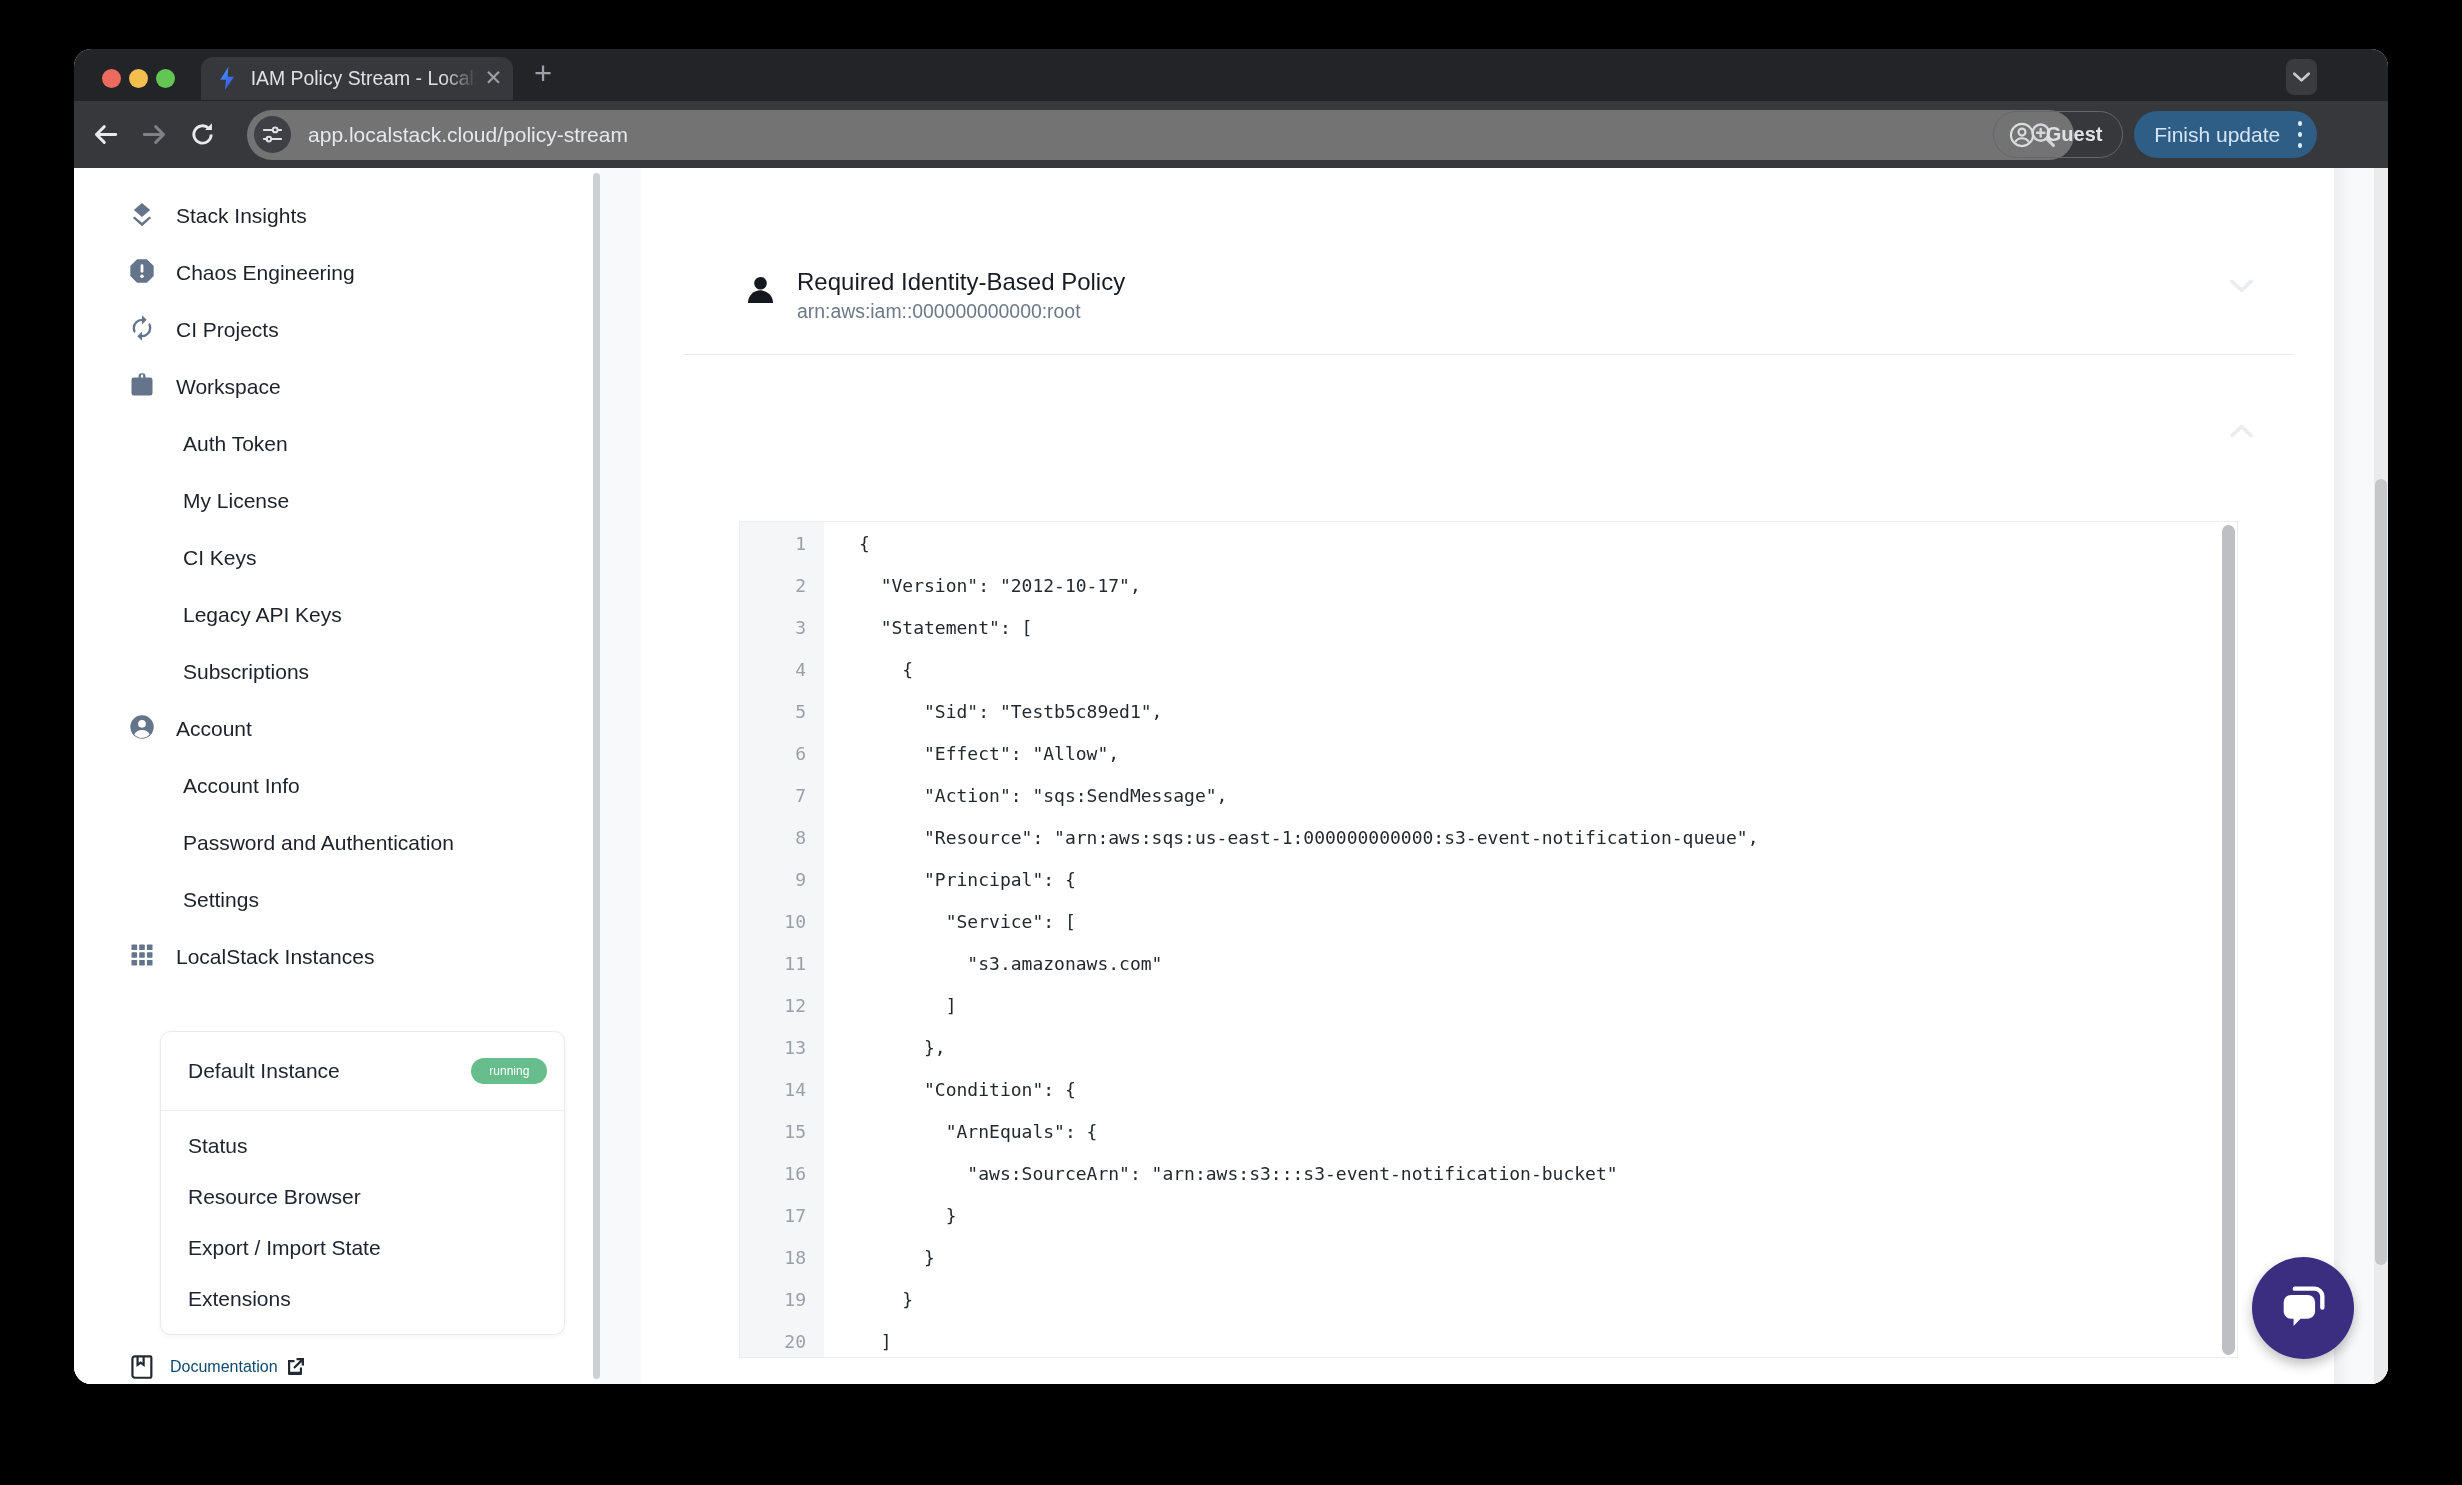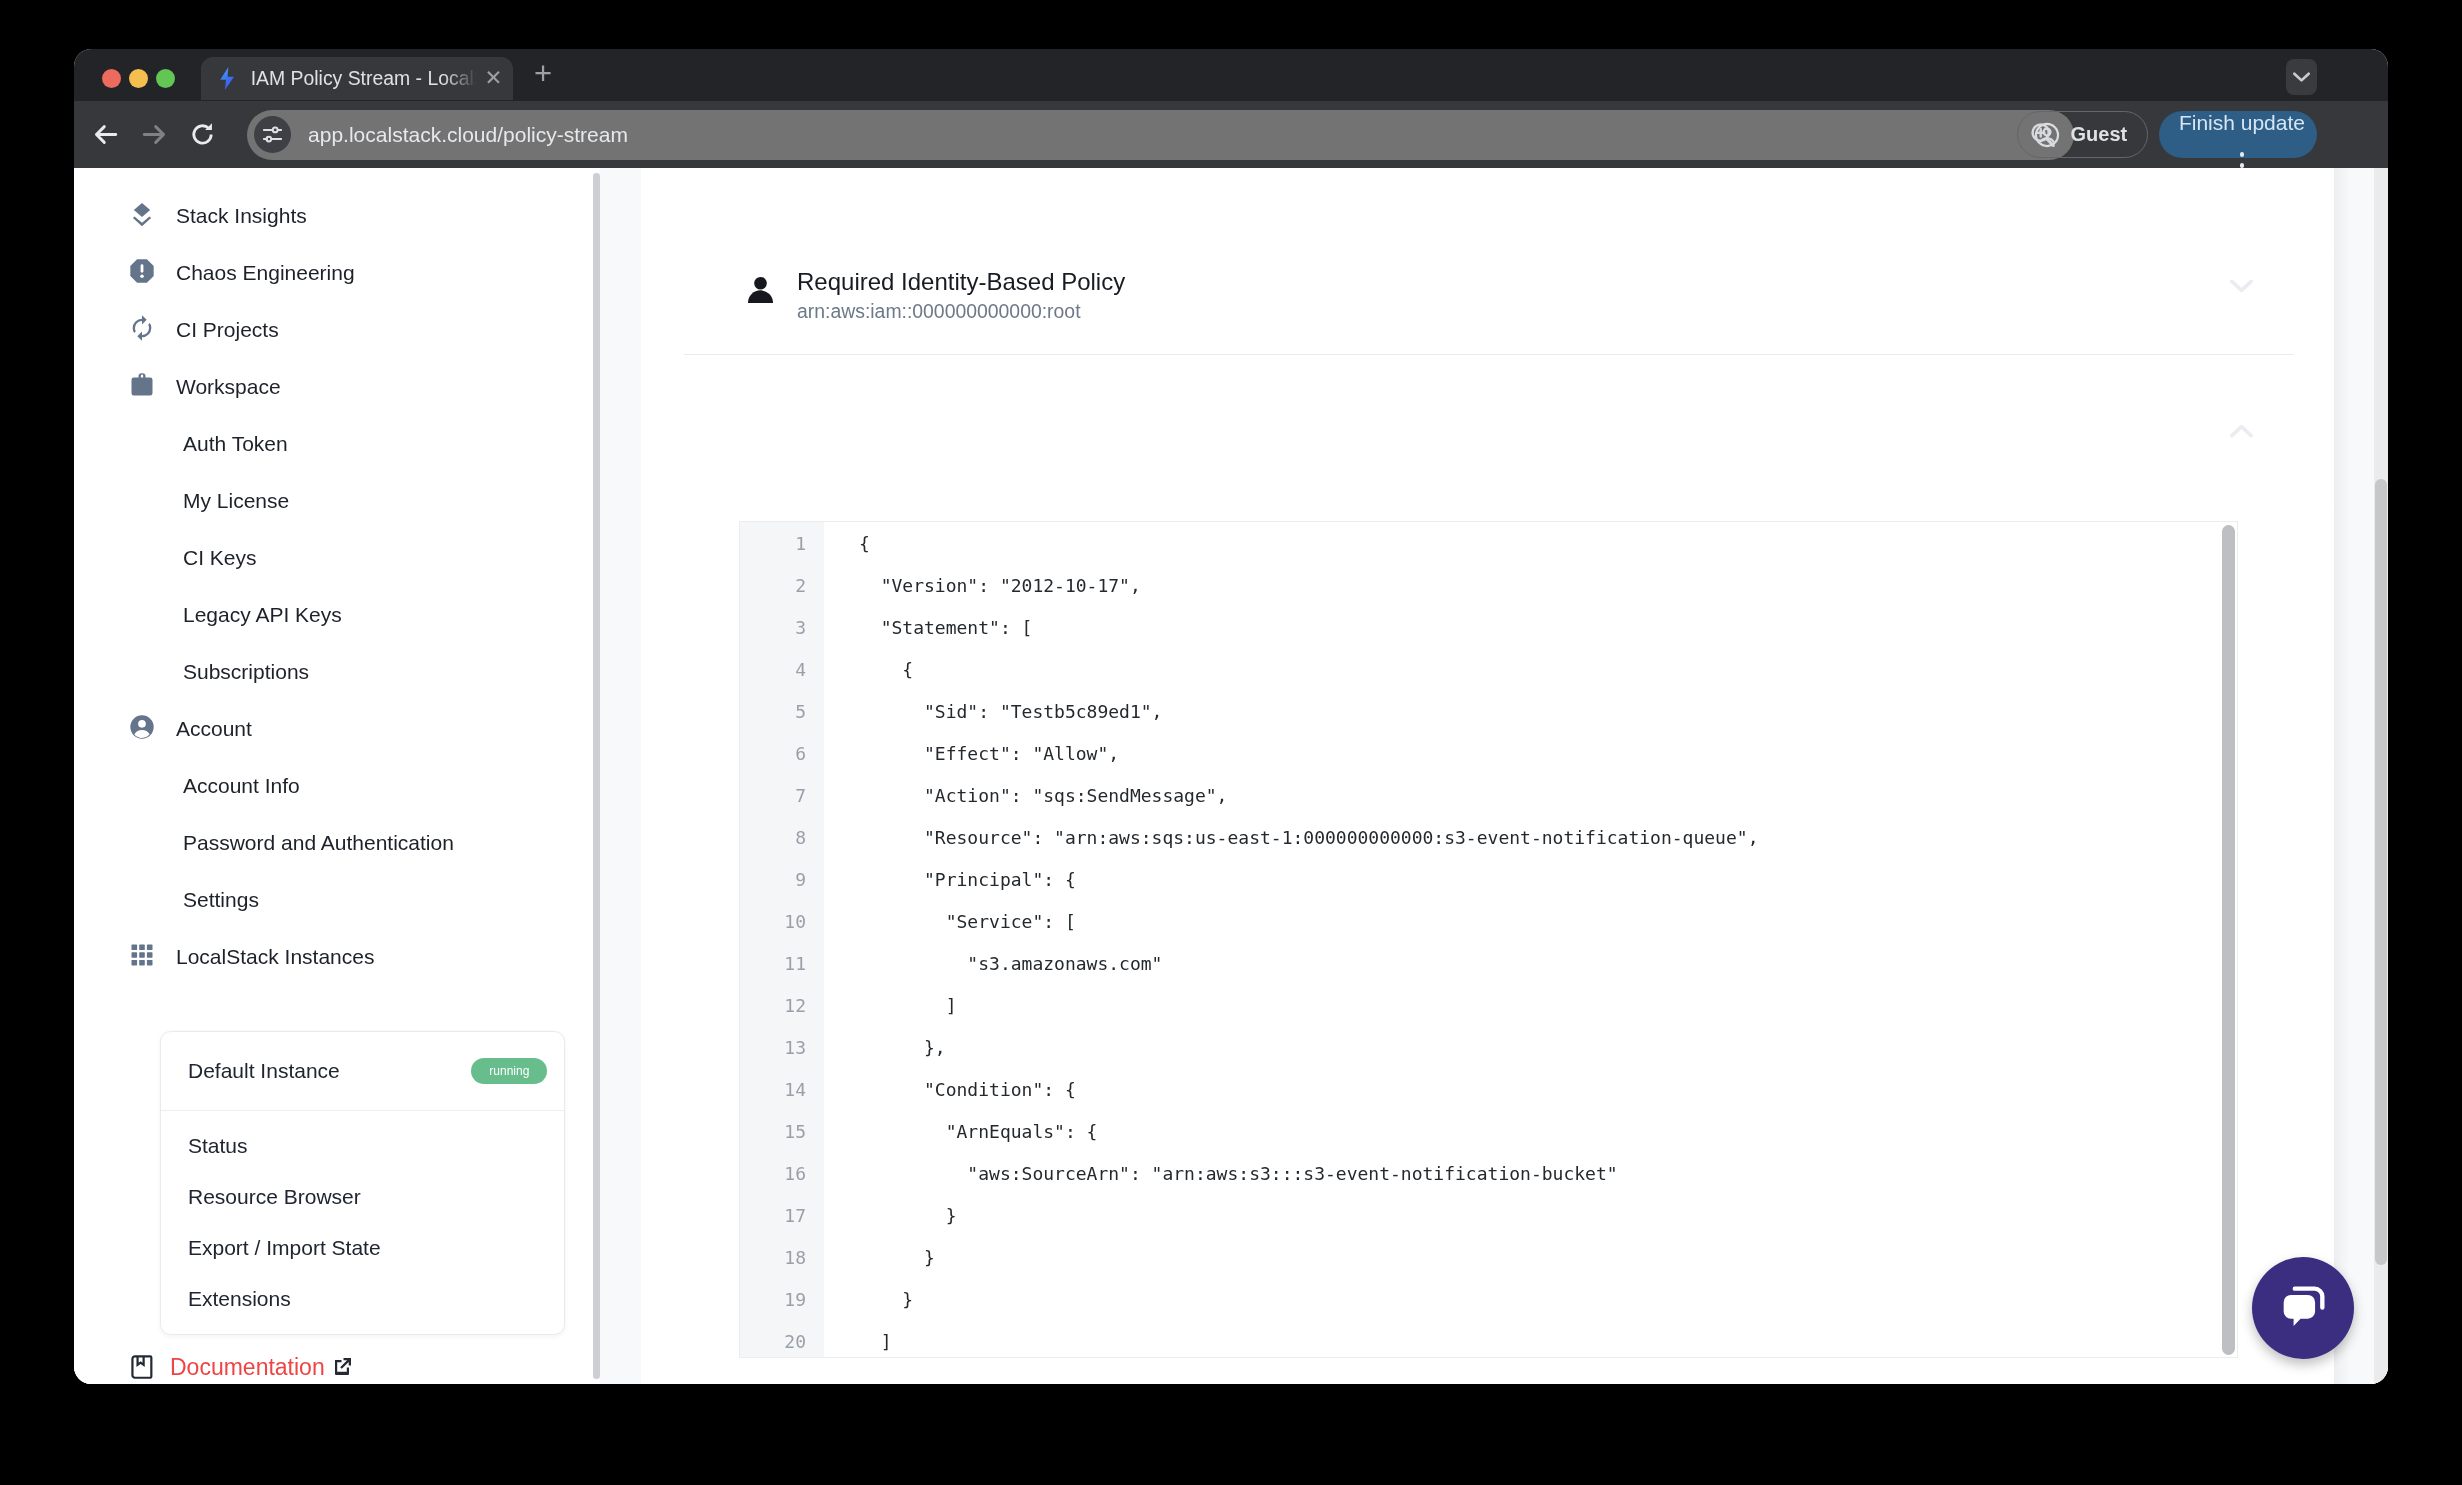--- a/index.html
+++ b/index.html
@@ -33,21 +33,21 @@
   .omnibox{position:absolute;left:173px;right:314px;top:8.7px;height:50px;border-radius:25px;
     background:#737373;display:flex;align-items:center;padding:0 60px 0 6.7px;}
   .tune-wrap{width:37px;height:37px;border-radius:50%;background:#3f4045;display:flex;align-items:center;justify-content:center;color:#dfe1e5;flex:0 0 auto;}
   .url{color:#e6e8eb;font-size:21px;margin-left:17.4px;white-space:nowrap;}
   .zoom-icn{position:absolute;right:17.4px;top:10px;width:29px;height:29px;color:#d5d7da;}
   .tb-right{position:absolute;right:71px;top:10px;height:47px;display:flex;gap:10.7px;align-items:center;}
   .guest{height:47px;border:1.3px solid #63666b;border-radius:23.4px;display:flex;align-items:center;
     gap:9.4px;padding:0 20px 0 14.7px;color:#dfe1e5;font-size:20px;background:transparent;font-weight:bold;}
   .guest svg{width:28px;height:28px;color:#dadce0;}
   .finish{height:47px;border-radius:23.4px;background:#2e5d86;display:flex;align-items:center;
-    padding:0 12px 0 20px;color:#d5e5f4;font-size:21px;gap:14.7px;flex-direction:column;}
+    padding:0 12px 0 20px;color:#d5e5f4;font-size:21px;gap:14.7px;}
   .kebab{display:flex;flex-direction:column;gap:6px;padding:2.7px;}
   .kebab i{width:4.7px;height:4.7px;border-radius:50%;background:#dfeaf5;}
 
   
   .content{position:relative;flex:1;background:#fff;overflow:hidden;}
 
   
   .sidebar{position:absolute;left:0;top:0;bottom:0;width:519px;background:#fff;overflow:hidden;}
   .nav{position:absolute;left:0;right:0;top:2.7px;}
   .nav-row{height:57px;display:flex;align-items:flex-end;padding-left:54px;cursor:pointer;}
@@ -58,21 +58,21 @@
   .card{position:absolute;left:86px;top:863px;width:405px;height:304px;border:1.3px solid #e8eaec;
     border-radius:10.7px;background:#fff;box-shadow:0 1.3px 4px rgba(20,30,40,.05);}
   .card-head{height:79px;display:flex;align-items:center;padding:0 16.7px 0 27px;border-bottom:1.3px solid #eceef0;}
   .card-title{font-size:21px;color:#202631;flex:1;}
   .badge{background:#68bd8c;color:#fff;font-size:12px;border-radius:668px;padding:6px 18px;}
   .card-items{padding-top:9.4px;}
   .card-item{height:51px;display:flex;align-items:center;padding-left:27px;font-size:21px;color:#202631;cursor:pointer;}
 
   .docrow{position:absolute;left:0;right:0;top:1175px;height:48px;display:flex;align-items:center;padding-left:54px;cursor:pointer;}
   .docrow .bico{width:28px;height:28px;color:#242a33;margin-right:14px;}
-  .docrow .dlabel{font-size:23px;color:#ef4444;}
+  .docrow .dlabel{font-size:16px;color:#0c4a6e;}
   .docrow .xico{width:24px;height:24px;color:#242a33;margin-left:5.4px;}
 
   .side-scroll{position:absolute;left:519px;top:5.4px;bottom:5.4px;width:6.7px;border-radius:3.3px;background:#cccfd4;}
   .gutterL{position:absolute;left:526px;top:0;bottom:0;width:41px;background:#f8f9fa;}
   .gutterR{position:absolute;right:14px;top:0;bottom:0;width:40px;background:linear-gradient(to right,#eceef0,#f8f9fa 40%);}
   .pg-track{position:absolute;right:0;top:0;bottom:0;width:14px;background:#ebebec;}
   .pg-thumb{position:absolute;right:1.3px;top:311px;width:11.4px;height:786px;border-radius:6px;background:#c6c7c9;}
 
   
   .sheet{position:absolute;left:567px;right:54px;top:0;bottom:0;background:#fff;margin-top:44px;}

